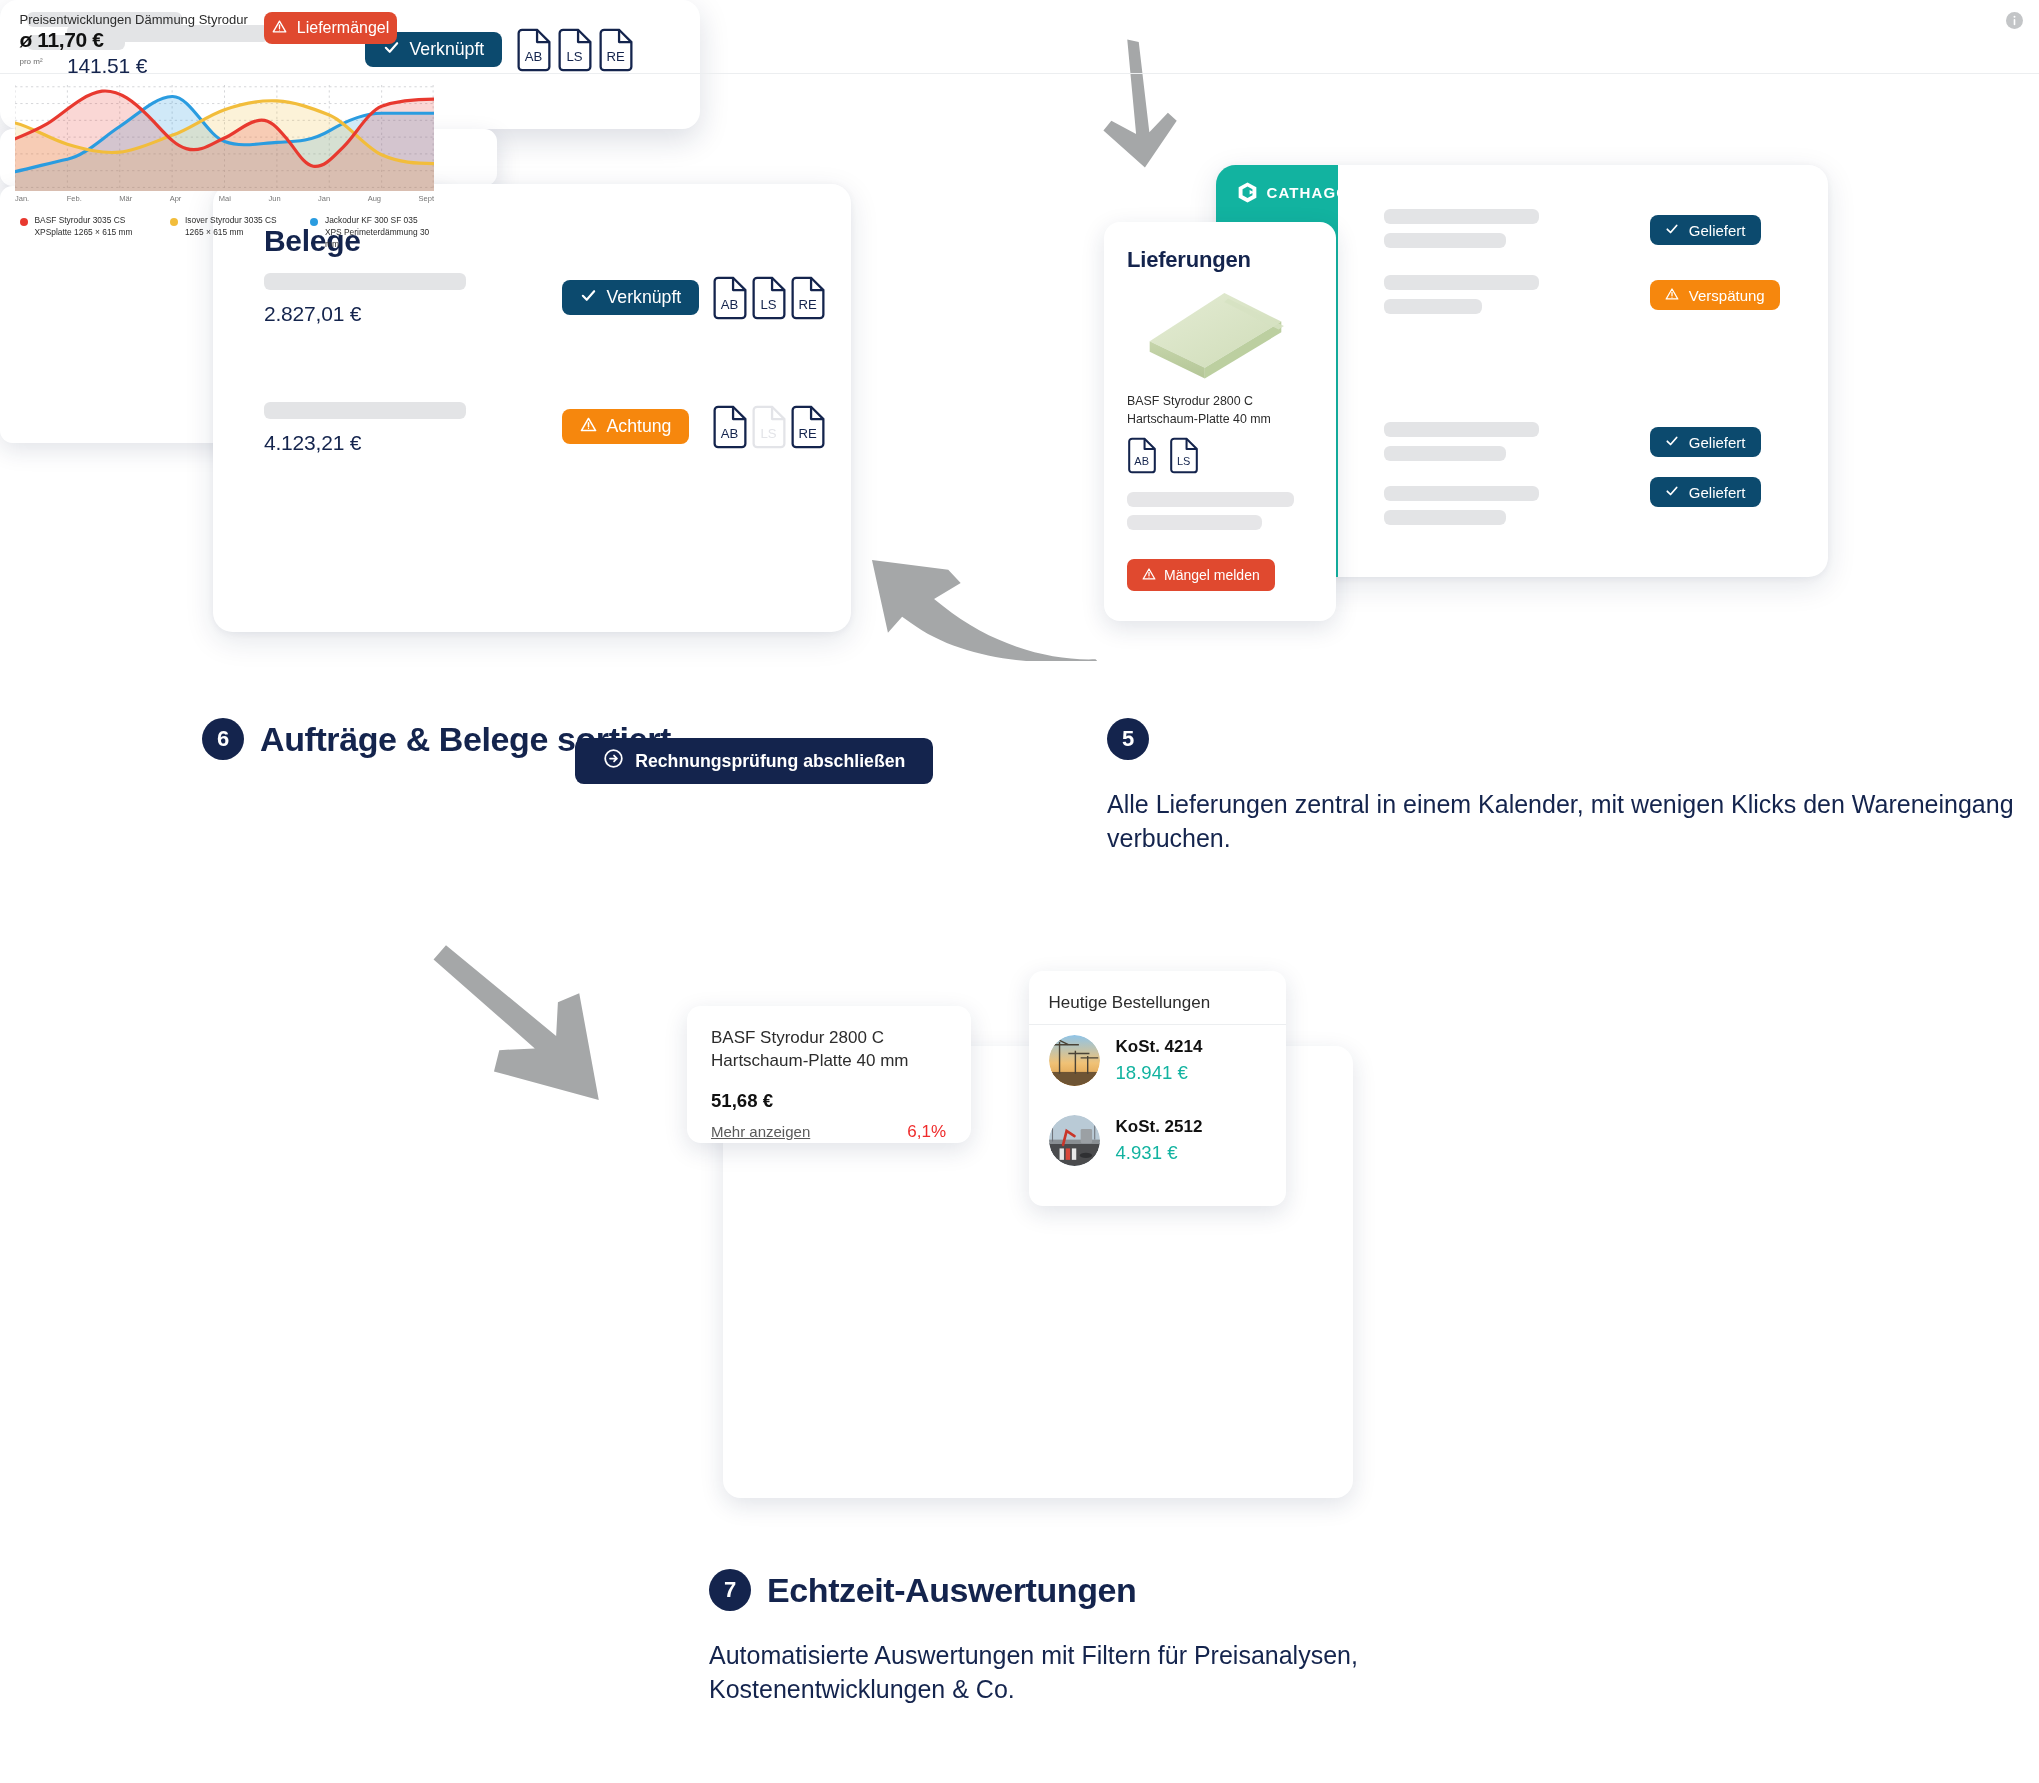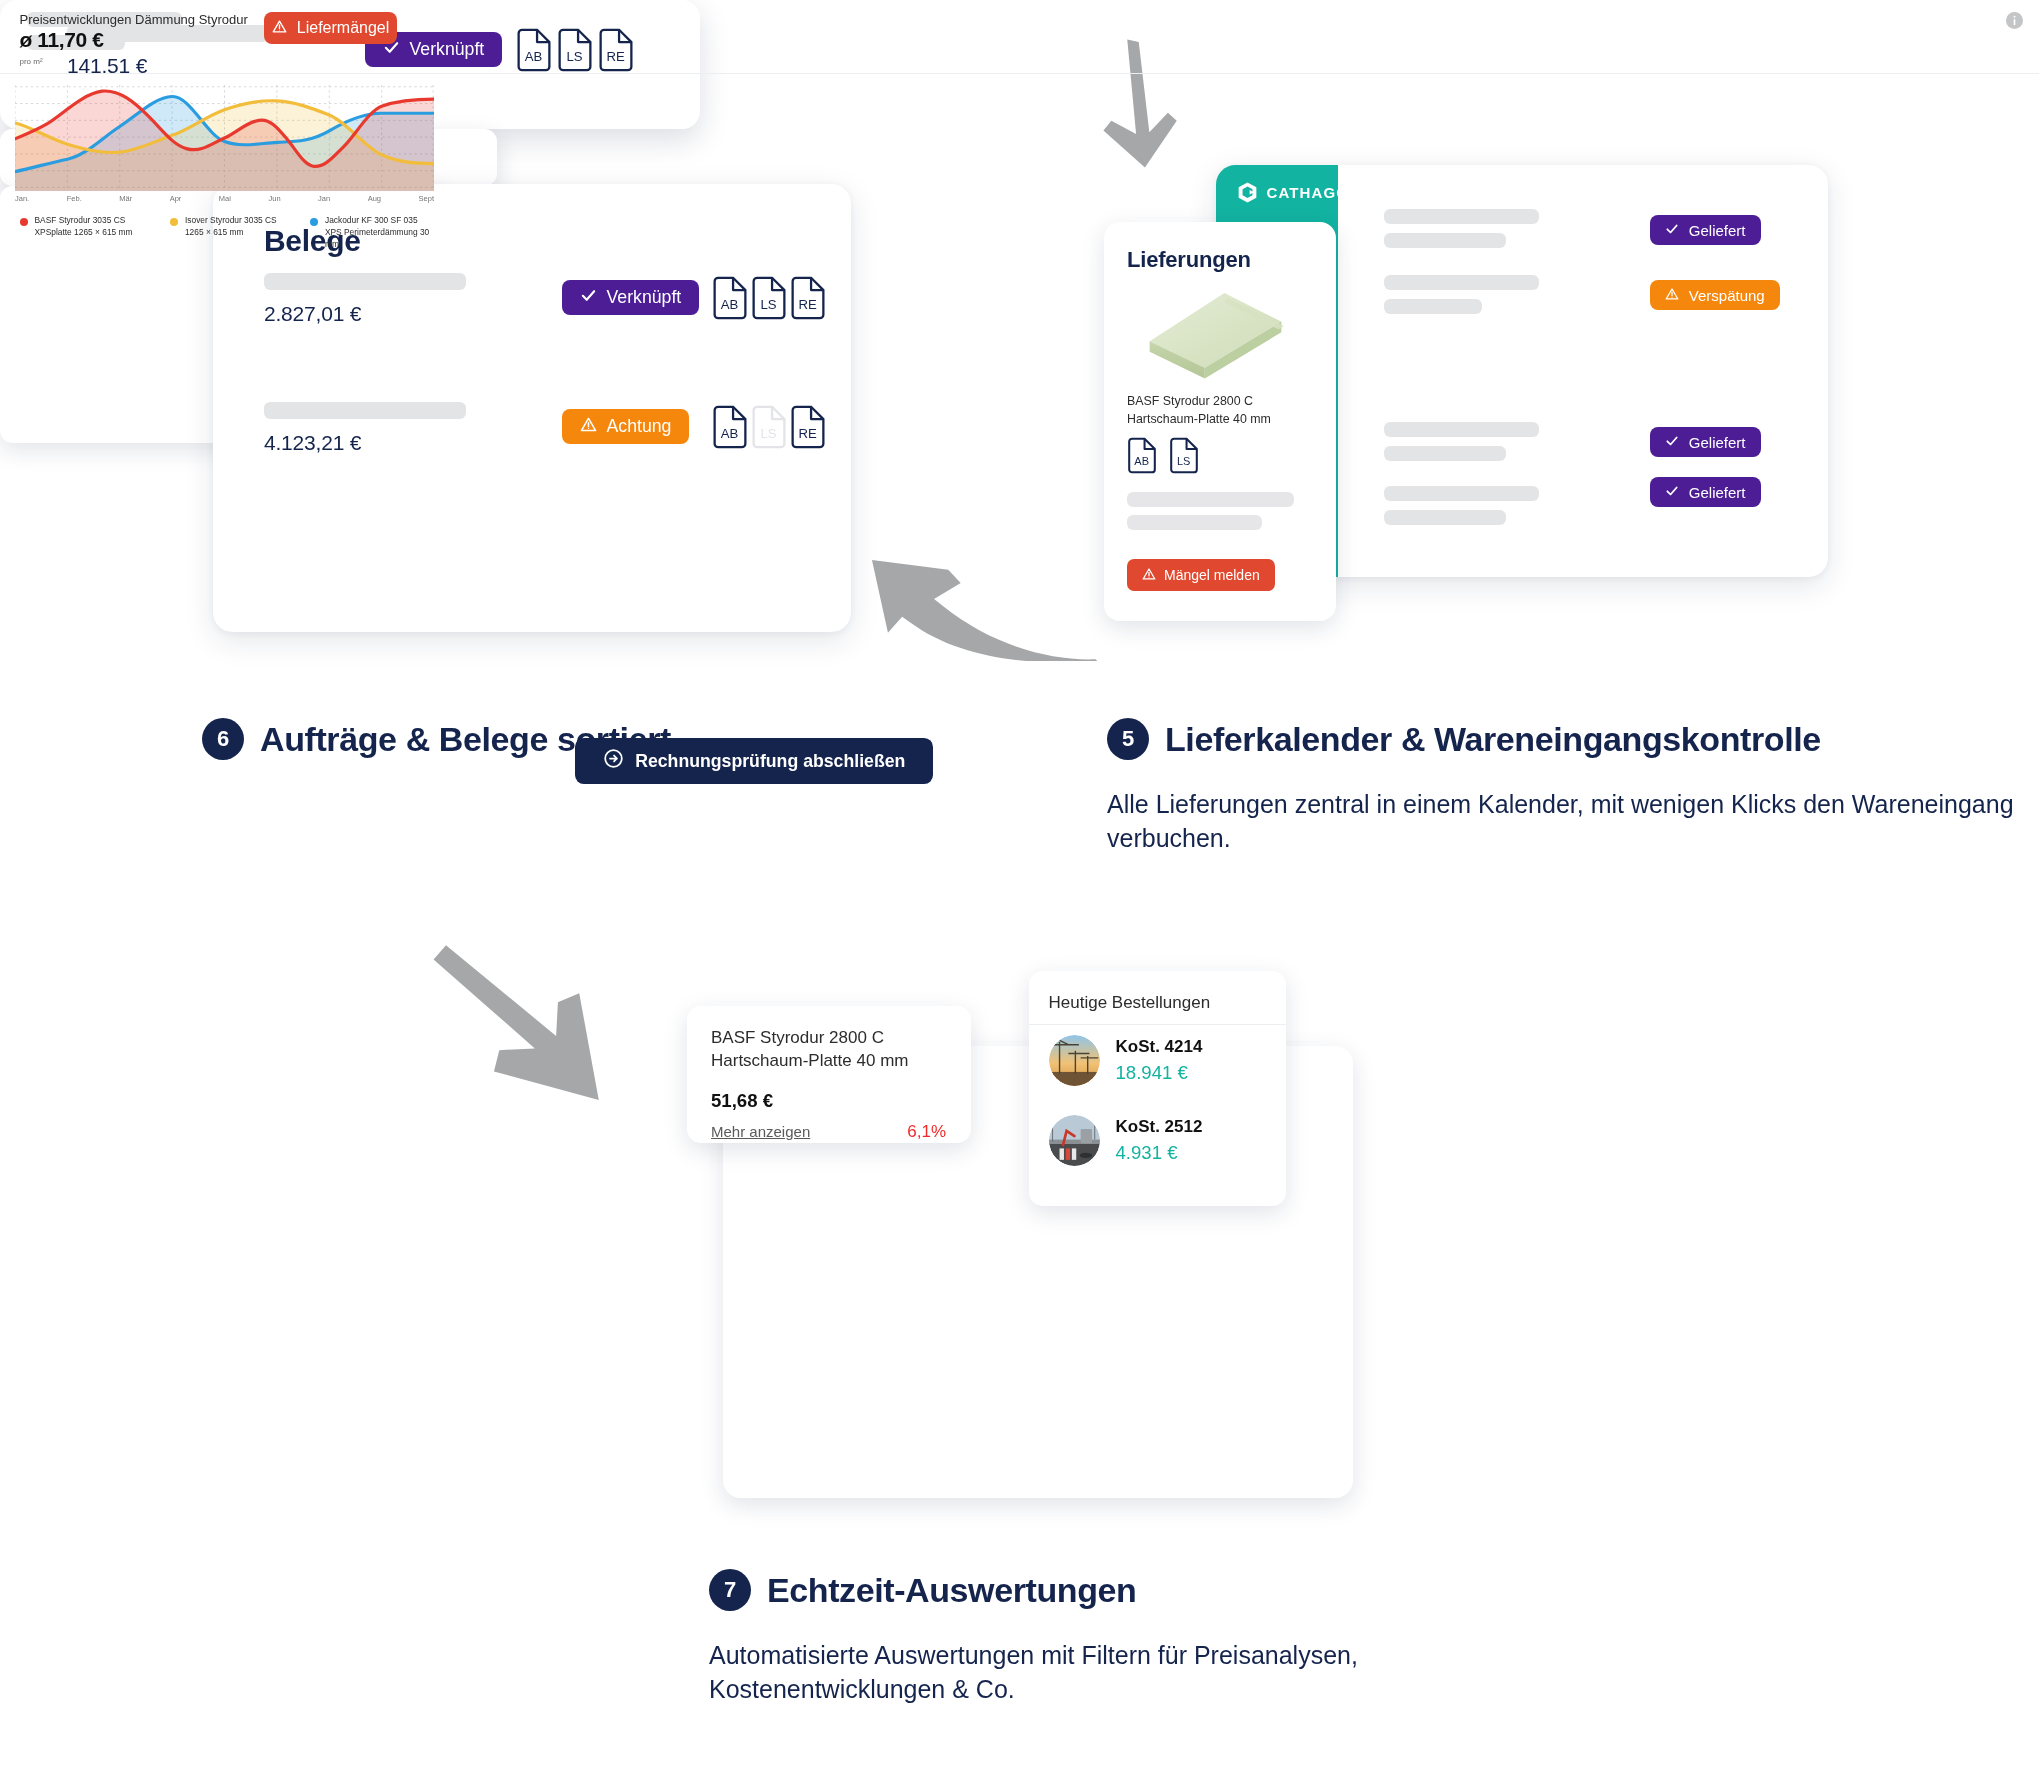--- a/index.html
+++ b/index.html
@@ -24,21 +24,21 @@
 
   .belege-row { position: absolute; left: 51px; width: 536px; height: 64px; }
   .skeleton-bar { background:#e3e4e6; border-radius:6.2px; height:17px; }
   .amount { font-size:21px; font-weight:400; color:#14244d; margin-top:11.5px; letter-spacing:-0.2px;}
 
   .badge {
     position:absolute; display:flex; align-items:center; gap:9.8px;
     height:35px; padding:0 17.7px; border-radius:8px;
     color:#fff; font-size:17.7px; white-space:nowrap;
   }
-  .badge.green  { background:#4c1d95;justify-content:flex-end; }
+  .badge.green  { background:#0c4a6e;justify-content:flex-end; }
   .badge.orange { background:#f6870d; }
   .badge.red    { background:#e0492f; }
 
   .doc-ico {
     position:absolute; width:36px; height:44px;
   }
   .doc-ico svg { width:100%; height:100%; display:block; }
 
   
   #belege-row3-card {
@@ -411,21 +411,20 @@
   <div class="sect" id="sect6">
     <div class="sect-head">
       <div class="num-badge">6</div>
       <div class="sect-title">Aufträge &amp; Belege sortiert</div>
     </div>
   </div>
 
   <div class="sect" id="sect5">
     <div class="sect-head">
       <div class="num-badge">5</div>
-      <div class="sect-title">Lieferkalender &amp; Wareneingangskontrolle</div>
     </div>
     <div class="sect-body">Alle Lieferungen zentral in einem Kalender, mit wenigen Klicks den Wareneingang verbuchen.</div>
   </div>
 
   <div class="arrow" id="arrow-diag">
     <svg viewBox="0 0 215 185" xmlns="http://www.w3.org/2000/svg">
       <path d="M18 6 L4 22 L118 122 L78 124 L72 148 L190 180 L168 60 L144 70 L142 108 Z" fill="#a5a7a8"></path>
     </svg>
   </div>
 

